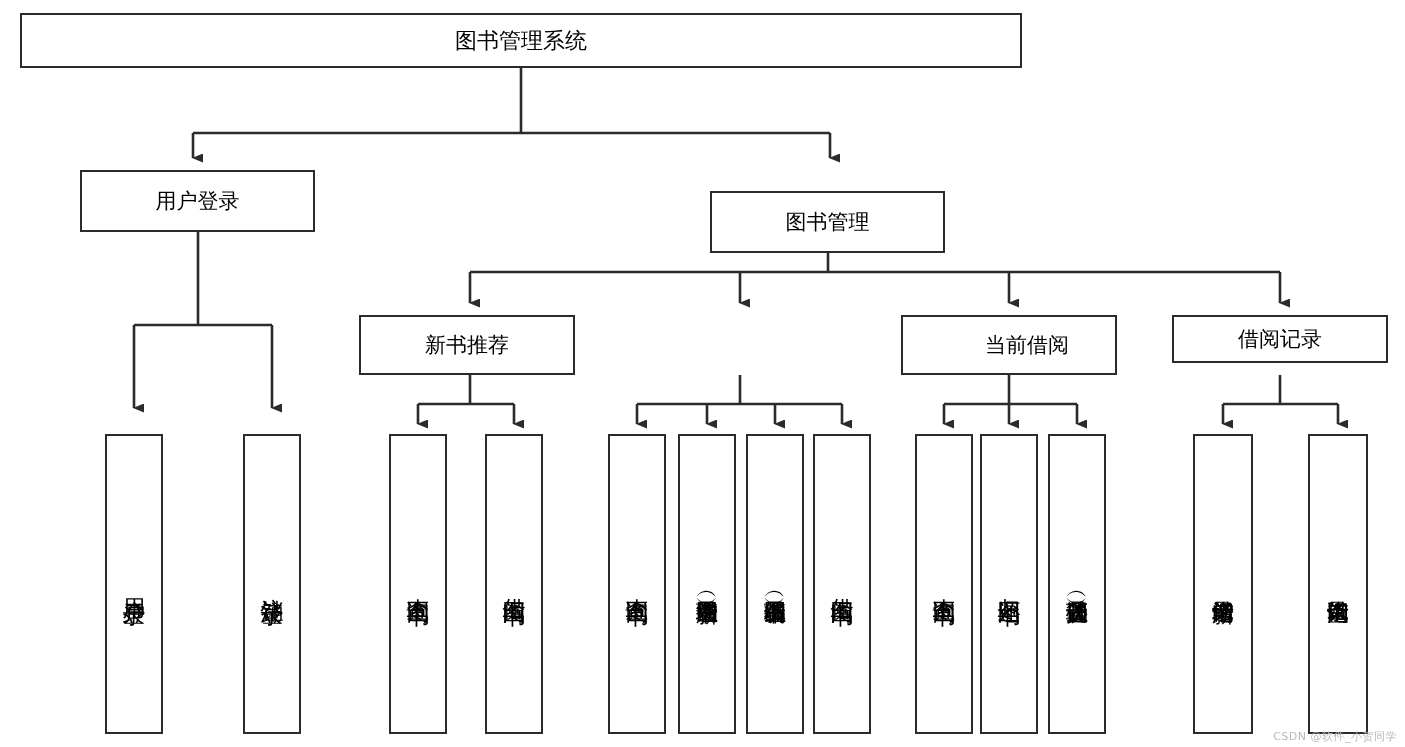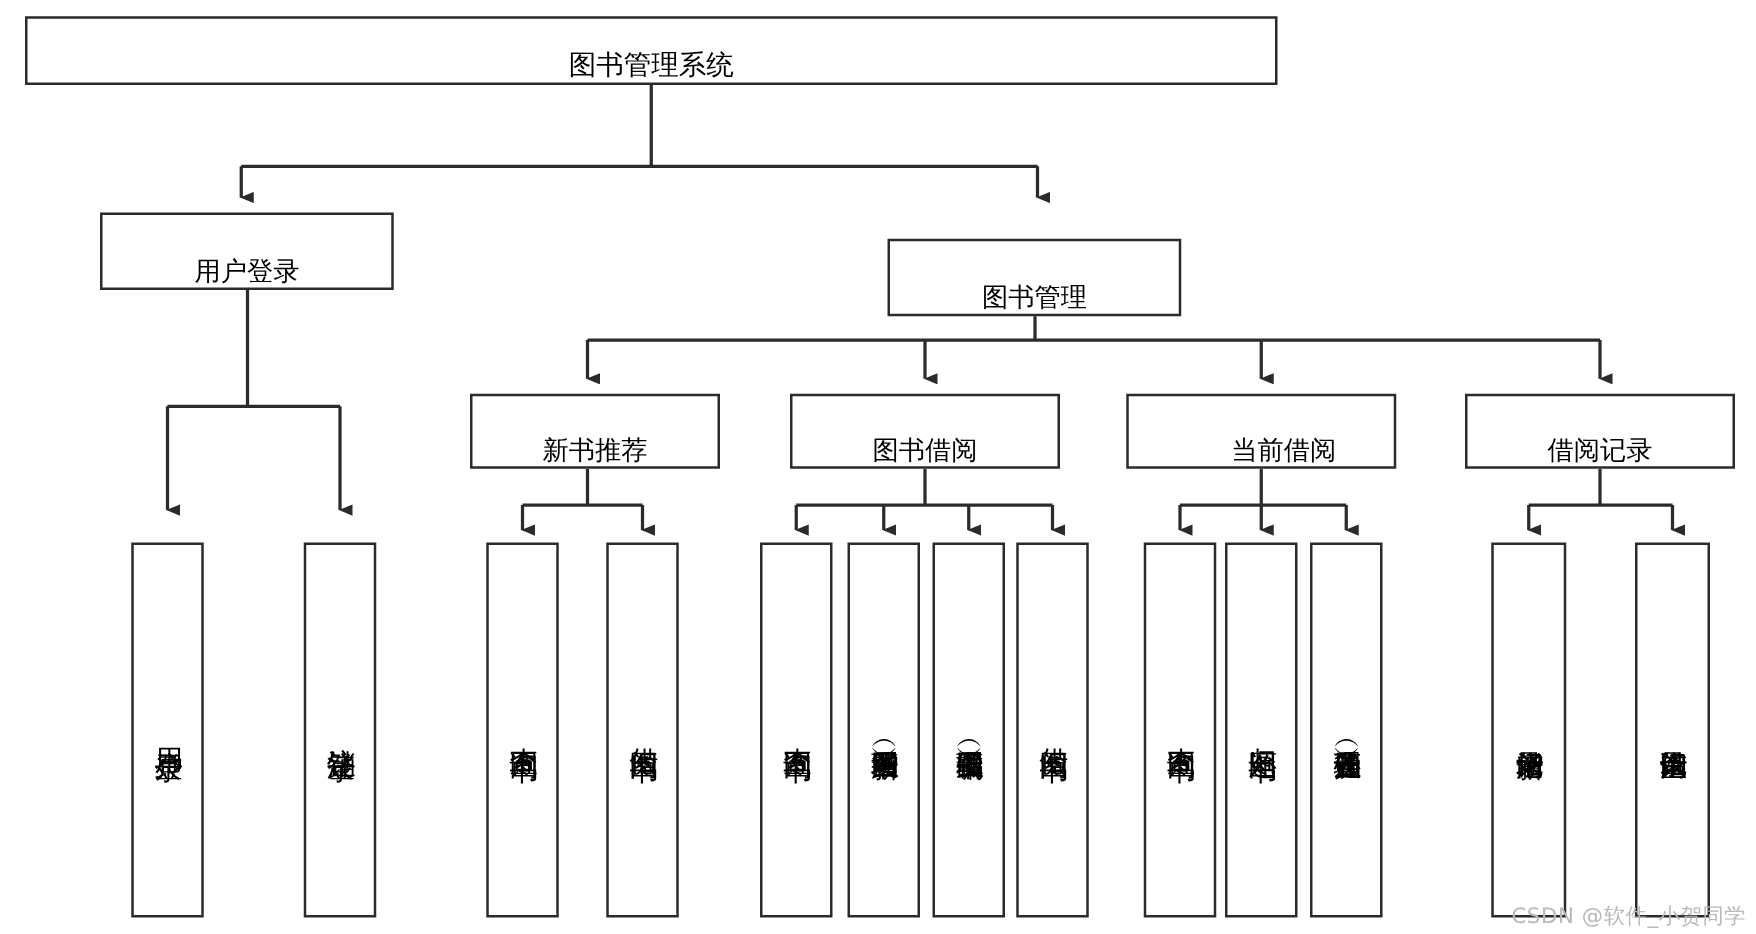--- a/index.html
+++ b/index.html
@@ -21,21 +21,21 @@
     left:0; top:0;
     width:1405px; height:747px;
     pointer-events:none;
   }
   .node{
     position:absolute;
     box-sizing:border-box;
     background:#ffffff;
     border:2px solid #2b2b2b;
     display:flex;
-    align-items:flex-end;
+    align-items:center;
     justify-content:center;
     z-index:3;
   }
   .node .lbl{
     display:block;
     text-align:center;
     line-height:1.18;
     white-space:nowrap;
     color:#000;
   }
@@ -57,21 +57,21 @@
     letter-spacing:2px;
     line-height:1;
     white-space:nowrap;
     max-height:100%;
   }
   .v-node.tight .lbl{ font-size:22px; letter-spacing:0px; }
   .watermark{
     position:absolute;
     right:8px;
     bottom:3px;
-    font-size:17px;
+    font-size:11px;
     color:#b9b9b9;
     letter-spacing:.5px;
     z-index:6;
     white-space:nowrap;
     font-family:"DejaVu Sans","Liberation Sans",sans-serif;
   }
 </style>
 </head>
 <body>
 
@@ -133,30 +133,27 @@
     <span class="lbl">图书管理系统</span>
   </div>
 
   <div class="node h-node" style="left:80px; top:170px; width:235px; height:62px;">
     <span class="lbl">用户登录</span>
   </div>
   <div class="node h-node" style="left:710px; top:170px; width:235px; height:62px;margin-top:21px;">
     <span class="lbl">图书管理</span>
   </div>
 
-  <div class="node h-node" style="left:376px; top:315px; width:200px; height:60px;">
+  <div class="node h-node" style="left:359px; top:315px; width:216px; height:60px;">
     <span class="lbl">新书推荐</span>
-  </div>
-  <div class="node h-node" style="left:632px; top:315px; width:216px; height:60px;">
-    <span class="lbl">图书借阅</span>
   </div>
   <div class="node h-node" style="left:901px; top:315px; width:216px; height:60px;padding-left:36px;">
     <span class="lbl">当前借阅</span>
   </div>
-  <div class="node h-node" style="left:1172px; top:315px; width:216px; height:60px;">
+  <div class="node h-node" style="left:1172px; top:315px; width:216px; height:48px;">
     <span class="lbl">借阅记录</span>
   </div>
 
   <div class="node v-node" style="left:105px; top:434px; width:58px; height:300px;">
     <span class="lbl">用户登录</span>
   </div>
   <div class="node v-node" style="left:243px; top:434px; width:58px; height:300px;">
     <span class="lbl">注销登录</span>
   </div>
 

